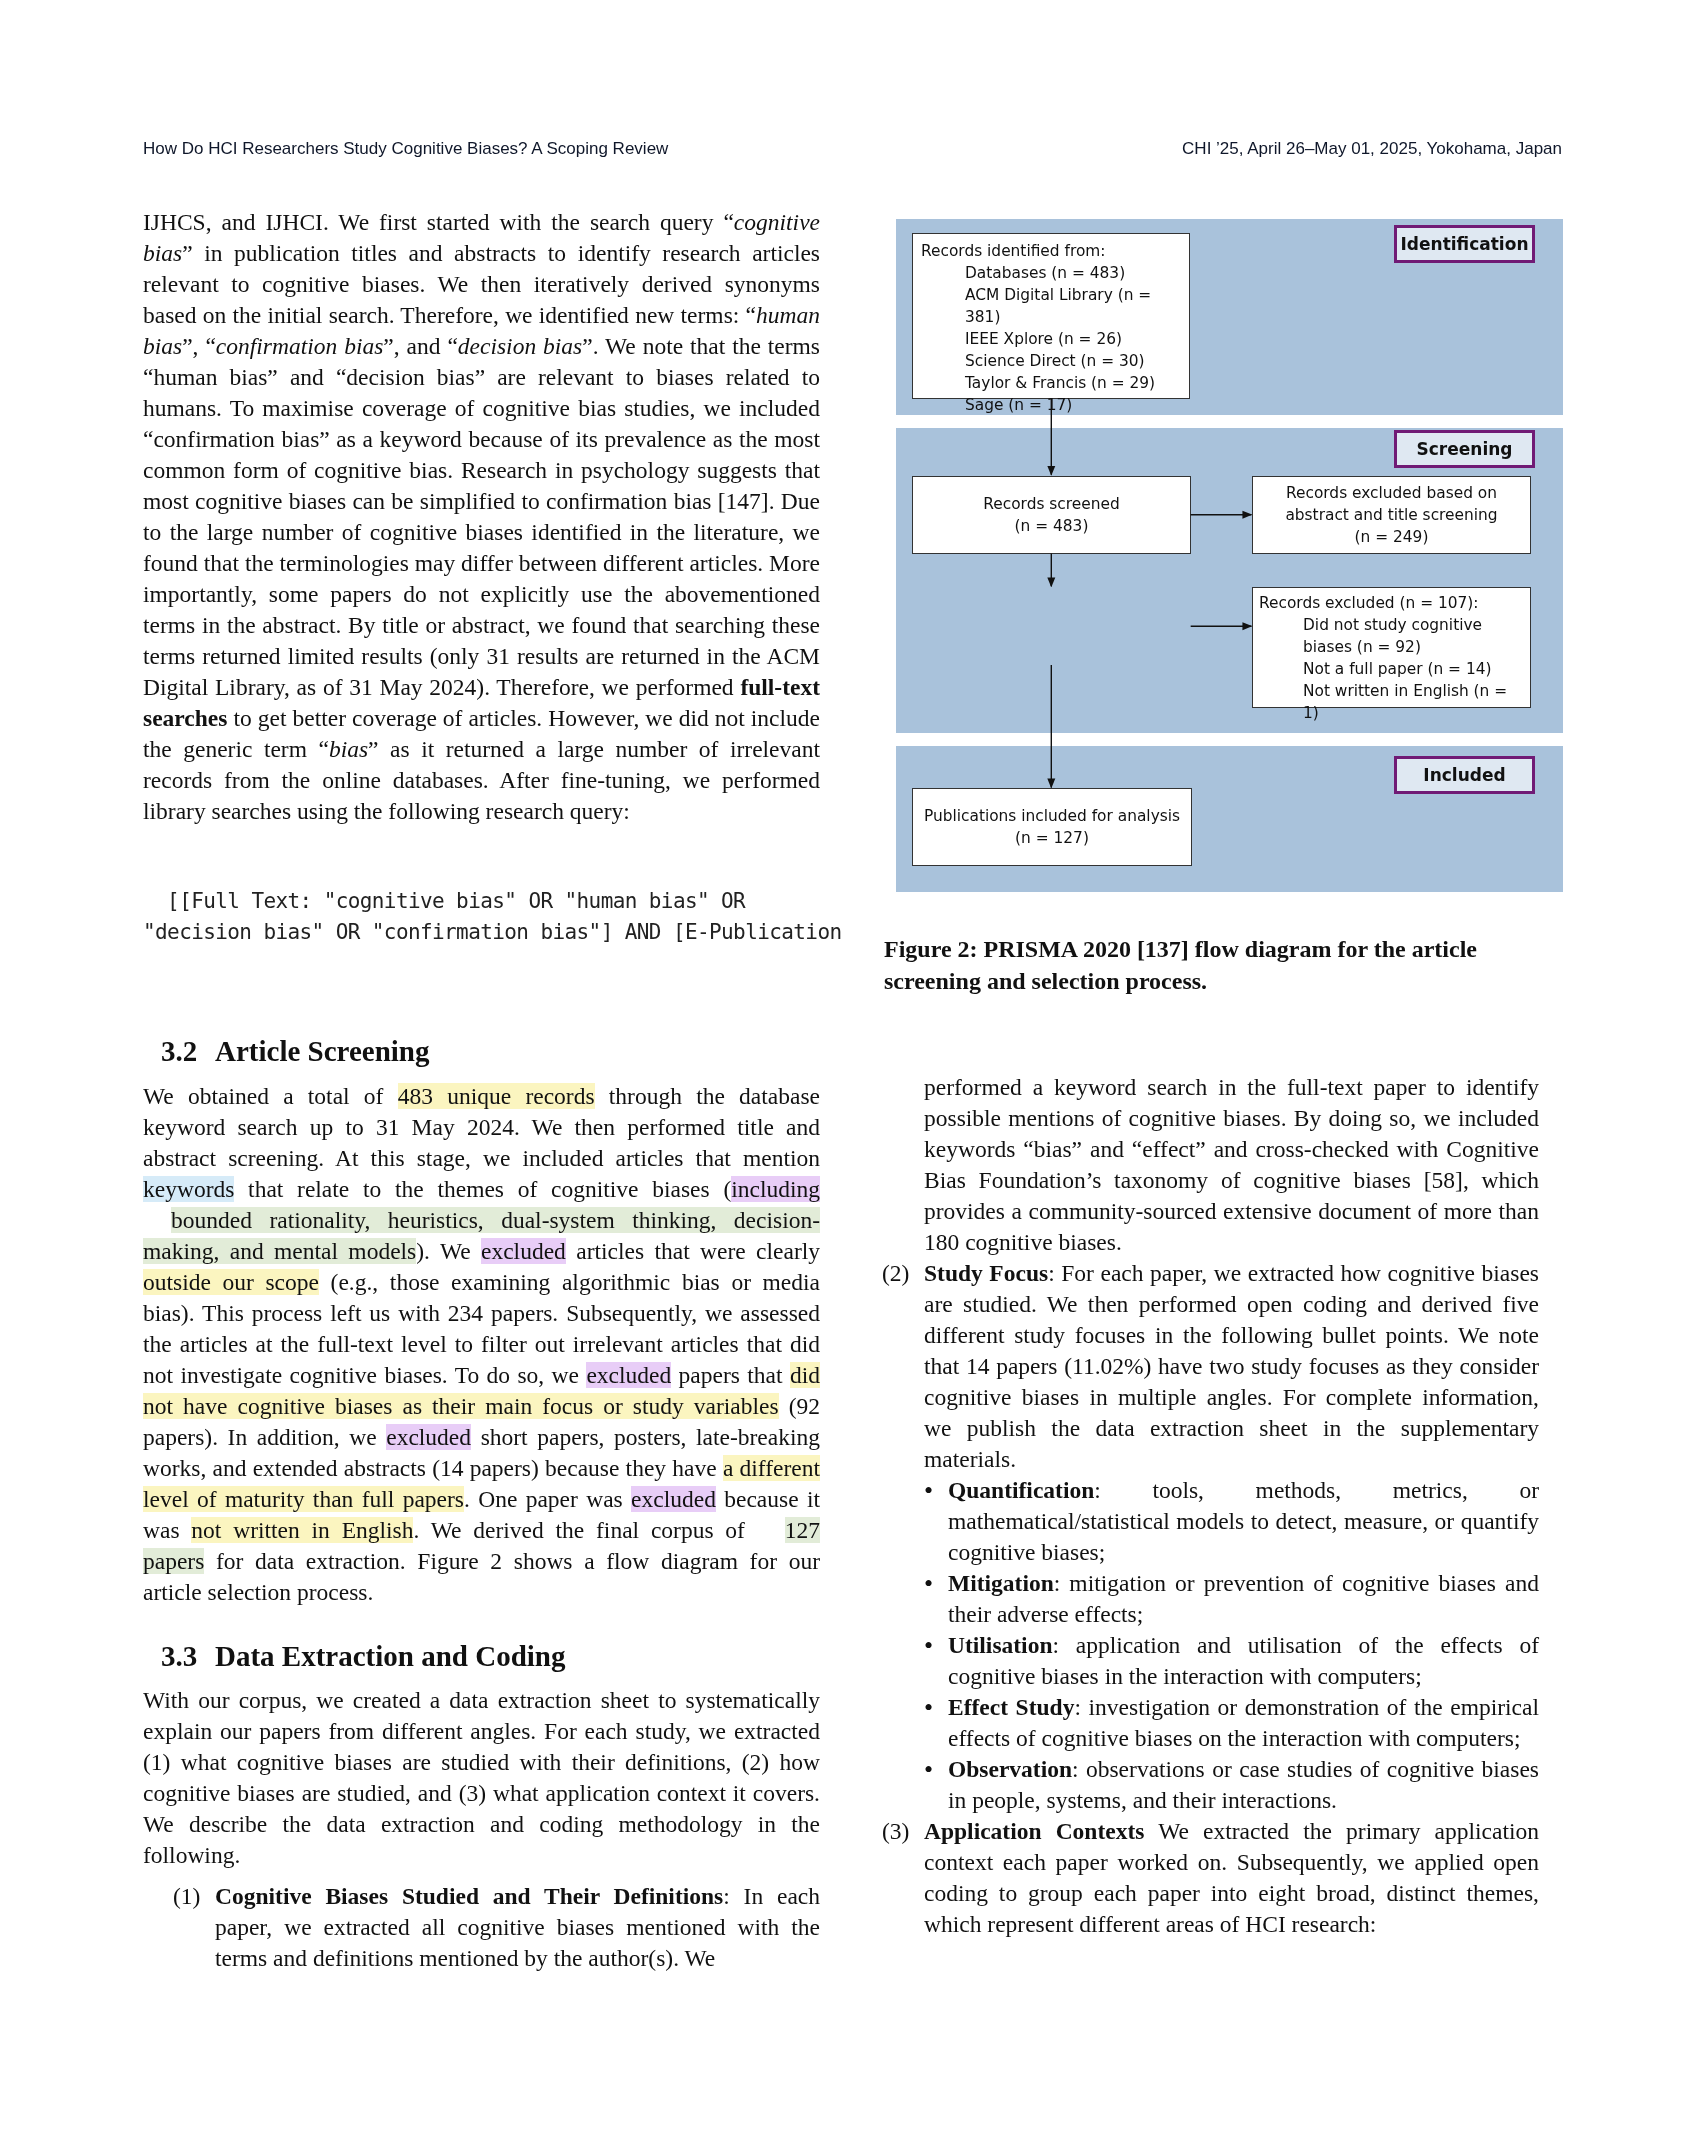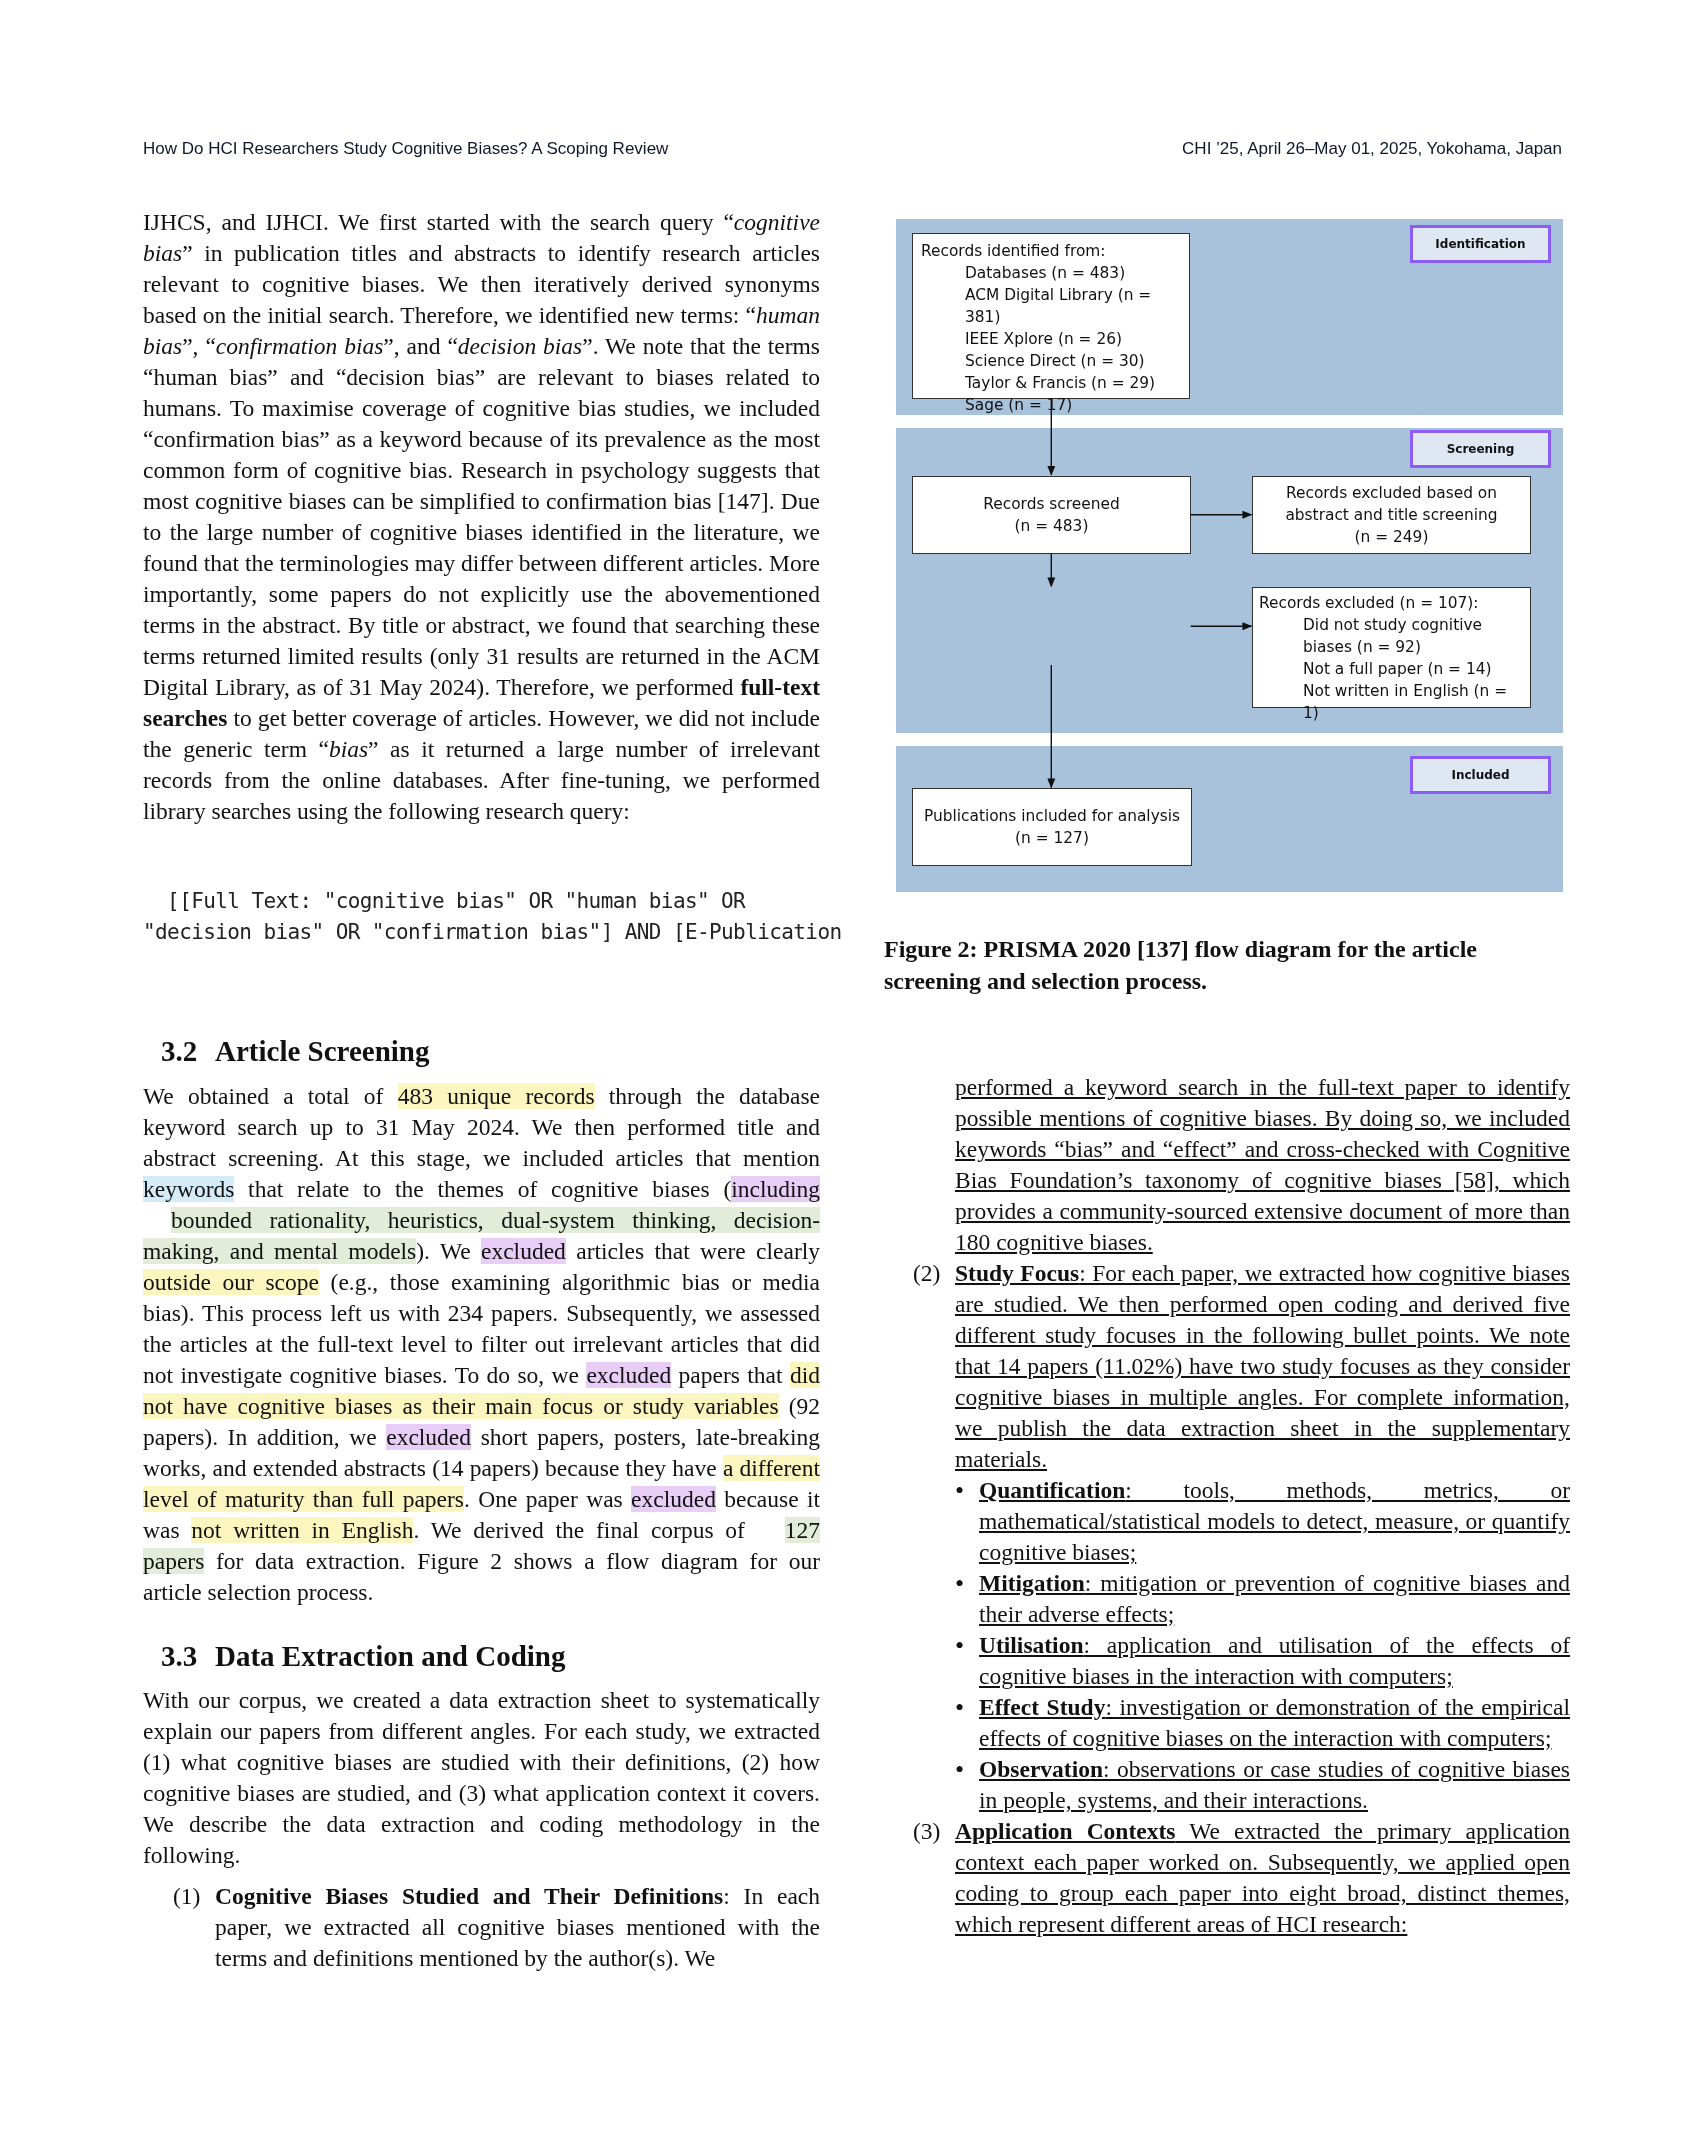--- a/index.html
+++ b/index.html
@@ -4,21 +4,21 @@
 <style>
   html, body { margin:0; padding:0; background:#ffffff; }
   body { width:1703px; height:2149px; position:relative; overflow:hidden; color:#111;
          font-family:"Liberation Serif", "DejaVu Serif", serif; }
   .hdr { position:absolute; top:139px; font-family:"Liberation Sans","DejaVu Sans",sans-serif; font-size:17px; color:#0f172a; }
   .hdr-left { left:143px; }
   .hdr-right { right:141px; }
 
   .col { position:absolute; width:677px; font-size:23.5px; line-height:31px; text-align:justify; hyphens:auto; }
   .colL { left:143px; }
-  .colR { left:913px;text-decoration:underline; }
+  .colR { left:882px; }
   .p { margin:0; }
   .p span, .p b, .p i { }
 
   .code { position:absolute; left:143px; top:886px; width:716px; font-family:"DejaVu Sans Mono","Liberation Mono",monospace; font-size:21px; line-height:31px; letter-spacing:-0.6px; white-space:pre; color:#222; }
 
   .sec { position:absolute; left:143px; font-weight:bold; font-size:29px; }
   .sec .num { display:inline-block; width:72px;text-align:center; }
 
   .hl-y { background:#fbf5c0; }
   .hl-p { background:#e8cdf7; }
@@ -26,21 +26,21 @@
   .hl-g { background:#e2ecd8;margin-left:28px; }
 
   
   .diagram { position:absolute; left:896px; top:217px; width:667px; height:677px; font-family:"DejaVu Sans","Liberation Sans",sans-serif; font-size:15.4px; color:#111; }
   .band { position:absolute; left:0; width:667px; background:#a9c2db; }
   .band.id { top:2px; height:196px; }
   .band.sc { top:211px; height:305px; }
   .band.in { top:529px; height:146px; }
   .box { position:absolute; background:#fff; border:1.6px solid #333; box-sizing:border-box; }
   .box.center { display:flex; flex-direction:column; align-items:center; justify-content:center; text-align:center; line-height:22px; }
-  .stage { position:absolute; right:12px; width:141px; height:38px; background:#dfe8f2; border:3px solid #8b5cf6; box-sizing:border-box; font-weight:bold; font-size:12px; display:flex; align-items:center; justify-content:center; }
+  .stage { position:absolute; right:28px; width:141px; height:38px; background:#dfe8f2; border:3px solid #701a75; box-sizing:border-box; font-weight:bold; font-size:17px; display:flex; align-items:center; justify-content:center; }
   .lines { position:absolute; left:0; top:0; }
   .ident-lines div { line-height:22px; }
   .indent { padding-left:44px; }
 
   .caption { position:absolute; left:884px; top:933px; width:689px; font-weight:bold; font-size:24px; line-height:32px; }
 
   ol.items, ul.bul { margin:0; padding:0; list-style:none; }
   .item { position:relative; padding-left:72px; }
   .item .lab { position:absolute; left:30px; top:0; }
   .bul li { position:relative; padding-left:24px; }

